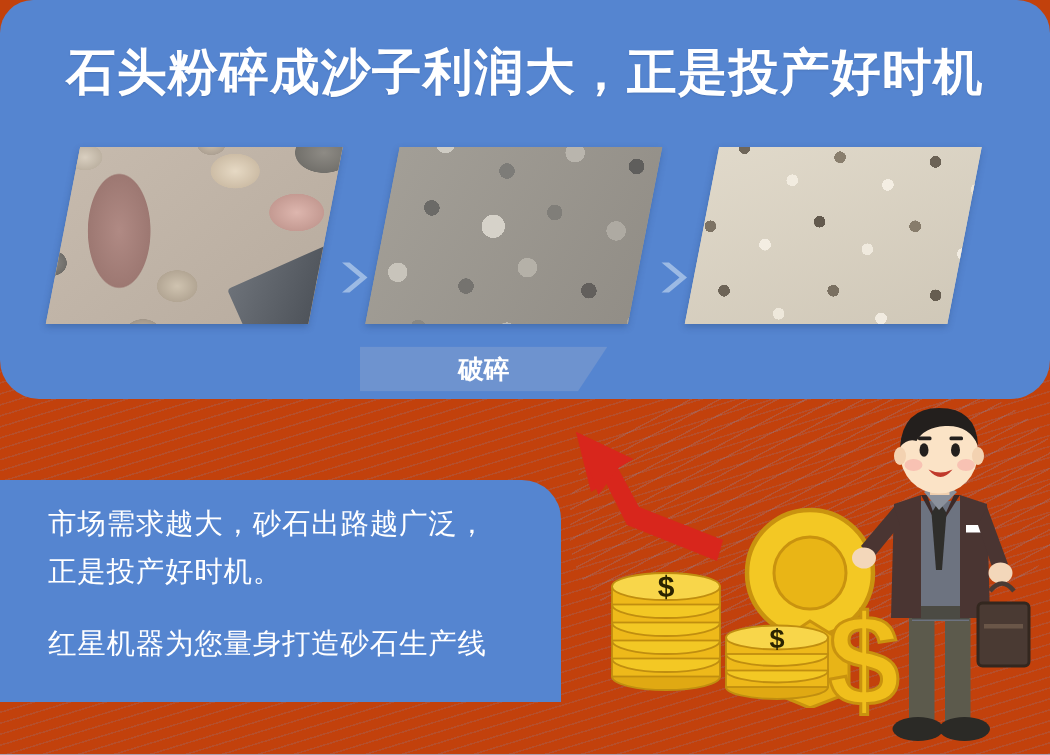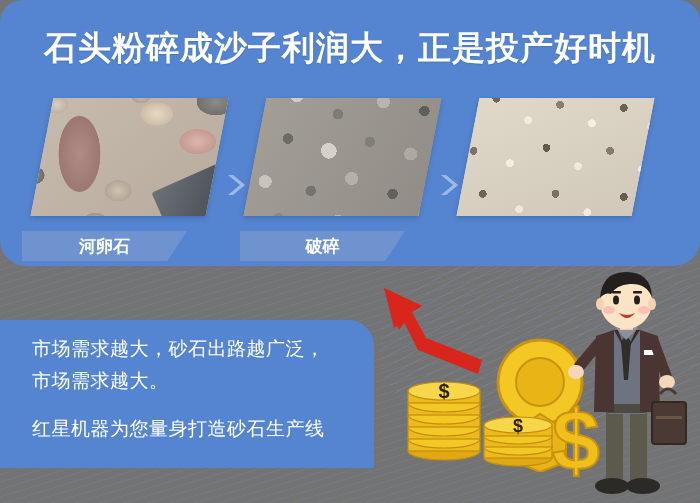--- a/index.html
+++ b/index.html
@@ -1,21 +1,21 @@
 <!DOCTYPE html>
 <html><head>
 <meta charset="utf-8">
 <style>
   html,body{margin:0;padding:0;}
   body{
     width:700px;height:503px;overflow:hidden;
     font-family:"Liberation Sans","DejaVu Sans",sans-serif;
     background:#ffffff;position:relative;
   }
-  #stage{position:absolute;inset:0;width:700px;height:503px;overflow:hidden;background:#737373;}
+  #stage{position:absolute;inset:0;width:700px;height:503px;overflow:hidden;background:#c2410c;}
 
   
   .bg-hatch{
     position:absolute;left:0;top:230px;width:700px;height:273px;
     background:
       repeating-linear-gradient(-17deg, rgba(120,150,205,.16) 0px, rgba(120,150,205,.16) 1px, rgba(255,255,255,0) 1px, rgba(255,255,255,0) 7px);
     z-index:0;
   }
   .bg-hatch2{
     position:absolute;left:380px;top:250px;width:330px;height:190px;
@@ -200,23 +200,20 @@
     <svg viewBox="0 0 26 26" width="26" height="26">
         <path d="M4 3 L16 13 L4 23 L9 23 L21 13 L9 3 Z" fill="#a9c4e8"></path>
       </svg>
   </div>
   <div class="chev" id="chev2">
     <svg viewBox="0 0 26 26" width="26" height="26">
         <path d="M4 3 L16 13 L4 23 L9 23 L21 13 L9 3 Z" fill="#a9c4e8"></path>
       </svg>
   </div>
 
-  <div class="label-bar" id="lab1">
-    <span>河卵石</span>
-  </div>
   <div class="label-bar" id="lab2">
     <span>破碎</span>
   </div>
 
   <div class="arrow">
     <svg viewBox="0 0 130 110" width="130" height="110">
       <path d="M126 98 L66 74 L52 46 L42 52 L32 12 L70 30 L60 36 L74 62 L130 84 Z" fill="#d8261c"></path>
       <path d="M32 12 L70 30 L60 36 L47 54 Z" fill="#d8261c"></path>
     </svg>
   </div>
@@ -323,17 +320,17 @@
 
       <path d="M63 41 q8 10 16 0 q-8 4 -16 0 Z" fill="#c0392b"></path>
 
       <ellipse cx="44" cy="32" rx="4" ry="6" fill="#f3d2b1"></ellipse>
       <ellipse cx="96" cy="32" rx="4" ry="6" fill="#f3d2b1"></ellipse>
     </svg>
   </div>
 
   <div class="text-panel">
     <div class="txt-line" id="tl1">市场需求越大，砂石出路越广泛，</div>
-    <div class="txt-line" id="tl2">市场需求越大。</div>
+    <div class="txt-line" id="tl2">正是投产好时机。</div>
     <div class="txt-line" id="tl3">红星机器为您量身打造砂石生产线</div>
   </div>
 
 </div>
 
 </body></html>

